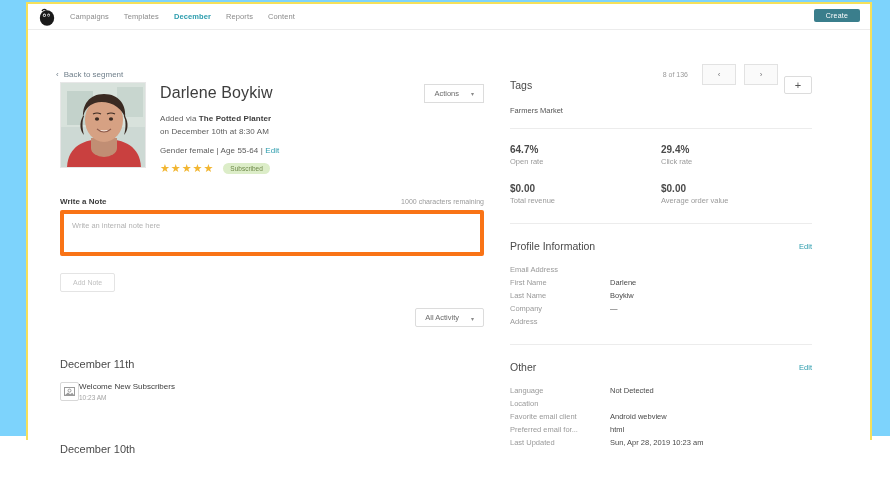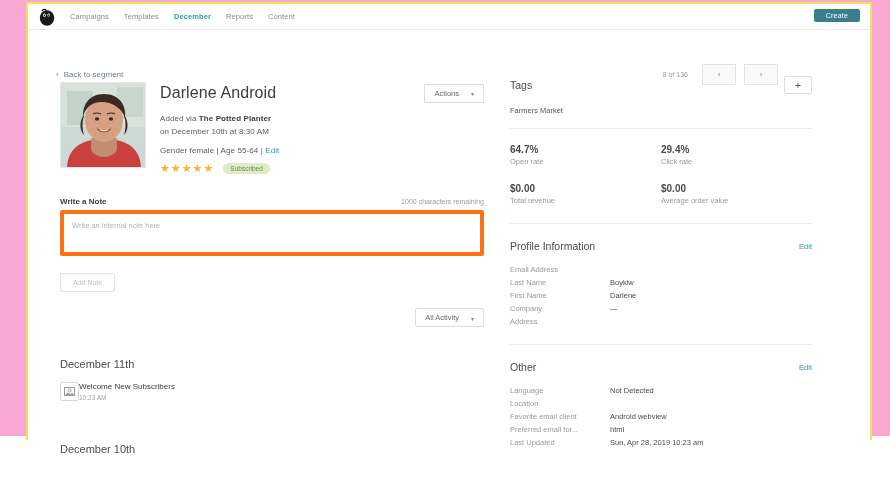--- a/index.html
+++ b/index.html
@@ -6,21 +6,21 @@
   html, body {
     margin: 0; padding: 0;
     width: 890px; height: 500px;
     background: #ffffff;
     font-family: "Liberation Sans", sans-serif;
     overflow: hidden;
   }
   #page {
     position: relative;
     width: 890px; height: 436px;
-    background: #f9a8d4;
+    background: #7dd3fc;
   }
   
   .yellow-frame {
     position: absolute;
     left: 26px; top: 2px; right: 18px; bottom: -4px;
     border: 2px solid #f5e05a;
     border-bottom: none;
     pointer-events: none;
   }
   .app {
@@ -330,21 +330,21 @@
               <path d="M64 33 C68 40 67 48 63 52 C65 45 65 38 63 33 Z" fill="#3a2a22"></path>
               <ellipse cx="36" cy="36" rx="2.1" ry="1.7" fill="#3a2a22"></ellipse>
               <ellipse cx="50" cy="36" rx="2.1" ry="1.7" fill="#3a2a22"></ellipse>
               <path d="M32 31 Q36 29 40 31" stroke="#3a2a22" stroke-width="1.2" fill="none"></path>
               <path d="M46 31 Q50 29 54 31" stroke="#3a2a22" stroke-width="1.2" fill="none"></path>
               <path d="M36 46 Q43 51 50 46 Q43 49 36 46 Z" fill="#ffffff"></path>
               <path d="M36 46 Q43 52 50 46" stroke="#8d5a4a" stroke-width="1.1" fill="none"></path>
             </svg>
           </div>
           <div class="contact-info">
-            <h1 class="contact-name">Darlene Android</h1>
+            <h1 class="contact-name">Darlene Boykiw</h1>
             <div class="meta-line">
               <span>Added via </span><span class="meta-strong">The Potted Planter</span>
             </div>
             <div class="meta-line">on December 10th at 8:30 AM</div>
             <div class="meta-line meta-gap">
               <span>Gender female | Age 55-64 | </span><span class="link-teal">Edit</span>
             </div>
             <div class="stars-row">
               <span class="stars">★★★★★</span>
               <span class="badge-sub">Subscribed</span>
@@ -424,26 +424,26 @@
           <div class="panel-title-row">
             <span class="panel-title">Profile Information</span>
             <span class="edit-link">Edit</span>
           </div>
           <div class="field-list">
             <div class="field-row">
               <span class="field-key">Email Address</span>
               <span class="field-val"></span>
             </div>
             <div class="field-row">
+              <span class="field-key">First Name</span>
+              <span class="field-val">Darlene</span>
+            </div>
+            <div class="field-row">
               <span class="field-key">Last Name</span>
               <span class="field-val">Boykiw</span>
-            </div>
-            <div class="field-row">
-              <span class="field-key">First Name</span>
-              <span class="field-val">Darlene</span>
             </div>
             <div class="field-row">
               <span class="field-key">Company</span>
               <span class="field-val">—</span>
             </div>
             <div class="field-row">
               <span class="field-key">Address</span>
               <span class="field-val"></span>
             </div>
           </div>

